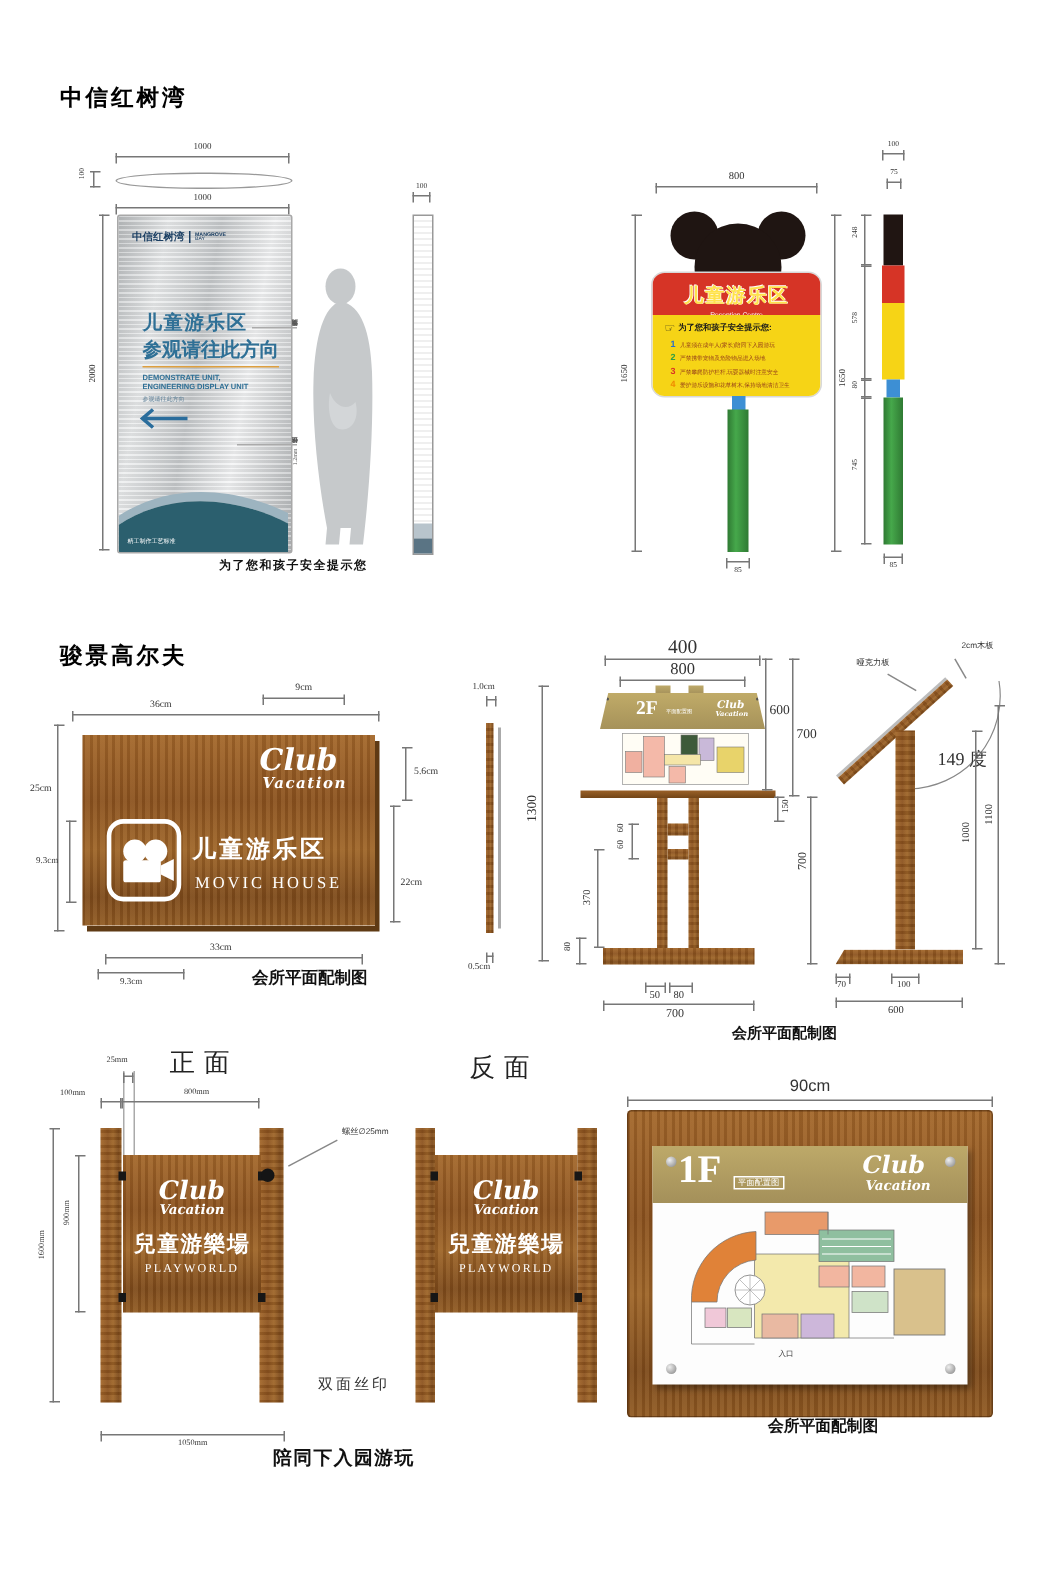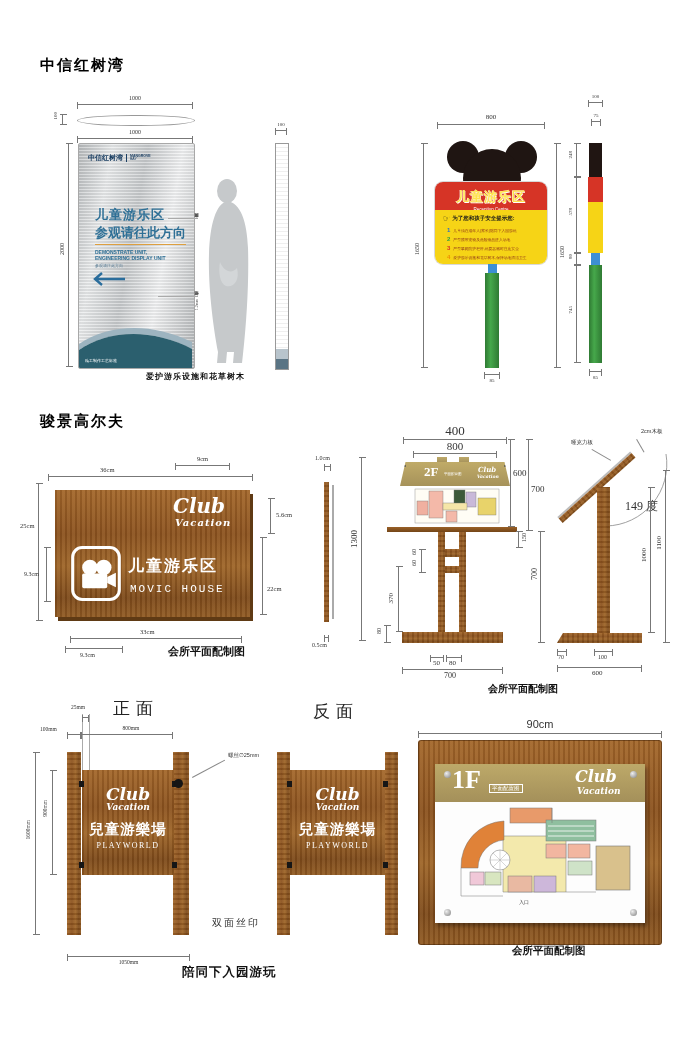--- a/index.html
+++ b/index.html
@@ -71,21 +71,21 @@
   <div class="hair" style="left:168px;top:218px;width:30px;height:1px"></div>
   <span class="dim vdim" style="left:195px;top:221px;font-size:4px;color:#555">图文腐蚀填漆</span>
   <div class="hair" style="left:158px;top:296px;width:40px;height:1px"></div>
   <span class="dim vdim" style="left:195px;top:299px;font-size:4px;color:#555">1.2mm拉丝不锈钢</span>
 
   <svg class="abs" style="left:196px;top:176px" width="62" height="192" viewBox="0 0 62 192">
     <ellipse cx="31" cy="15" rx="10" ry="12" fill="#c6c9cb"></ellipse>
     <path d="M31 25 C45 27 51 46 52 72 C53 102 51 142 47 178 L46 187 L37 187 L38 176 L31 176 L30 187 L21 187 L22 176 C17 150 12 110 13 78 C14 48 20 28 31 25 Z" fill="#c6c9cb"></path>
     <path d="M24 86 C28 96 36 98 41 92 C44 104 38 112 30 110 C24 108 22 96 24 86 Z" fill="#d3d6d8"></path>
   </svg>
-  <div class="cap" style="left:146px;top:371px;font-size:8px;letter-spacing:1px">爱护游乐设施和花草树木</div>
+  <div class="cap" style="left:146px;top:371px;font-size:8px;letter-spacing:1px">为了您和孩子安全提示您</div>
 
   <span class="dim ctr" style="left:273px;top:122px;width:16px;font-size:5px">100</span>
   <div class="dl-h" style="left:275px;top:130px;width:12px"></div>
   <div class="abs" style="left:275px;top:143px;width:12px;height:225px;border:1px solid #999;background:repeating-linear-gradient(180deg,#ffffff 0 3px,#efefef 3px 4px)">
     <div class="abs" style="left:0;bottom:10px;width:100%;height:10px;background:#b8c4cc"></div>
     <div class="abs" style="left:0;bottom:0;width:100%;height:10px;background:#5a7484"></div>
   </div>
 
   <span class="dim ctr" style="left:437px;top:114px;width:108px;font-size:7px">800</span>
   <div class="dl-h" style="left:437px;top:124px;width:108px"></div>
@@ -145,39 +145,39 @@
   <div class="dl-v" style="left:576px;top:265px;height:98px"></div>
   <span class="dim vdim" style="left:568px;top:306px;font-size:5px">745</span>
   <div class="abs" style="left:589px;top:143px;width:13px;height:34px;background:#201512"></div>
   <div class="abs" style="left:588px;top:177px;width:15px;height:25px;background:#d63426"></div>
   <div class="abs" style="left:588px;top:202px;width:15px;height:51px;background:#f6d416"></div>
   <div class="abs" style="left:591px;top:253px;width:9px;height:12px;background:#3d8fd4"></div>
   <div class="abs" style="left:589px;top:265px;width:13px;height:98px;background:linear-gradient(90deg,#2f7a33,#46a84b 40%,#2f7a33)"></div>
   <div class="dl-h" style="left:589px;top:371px;width:13px"></div>
   <span class="dim ctr" style="left:586px;top:375px;width:19px;font-size:5px">85</span>
 
-  <div class="sec-title" style="left:40px;top:412px">骏景高尔夫</div>
+  <div class="sec-title" style="left:40px;top:428px">骏景高尔夫</div>
 
   <span class="dim ctr" style="left:175px;top:456px;width:55px;font-size:6.5px">9cm</span>
   <div class="dl-h" style="left:175px;top:465px;width:55px"></div>
   <span class="dim" style="left:100px;top:467px;font-size:6.5px">36cm</span>
   <div class="dl-h" style="left:48px;top:476px;width:205px"></div>
 
   <div class="abs wood" style="left:55px;top:490px;width:195px;height:127px;box-shadow:3px 4px 0 #5f3a14">
     <div class="abs script white" style="left:118px;top:4px;font-size:20px">Club</div>
     <div class="abs script white" style="left:120px;top:27px;font-size:10px;letter-spacing:1px">Vacation</div>
     <svg class="abs" style="left:15px;top:55px" width="52" height="57" viewBox="0 0 60 66">
       <rect x="3" y="3" width="54" height="60" rx="11" fill="none" stroke="#fff" stroke-width="3.5"></rect>
       <circle cx="23" cy="26" r="9" fill="#fff"></circle>
       <circle cx="39" cy="26" r="9" fill="#fff"></circle>
       <rect x="14" y="33" width="29" height="17" rx="2" fill="#fff"></rect>
       <polygon points="43,37 53,32 53,49 43,44" fill="#fff"></polygon>
     </svg>
     <div class="abs white" style="left:73px;top:66px;font-size:16px;font-weight:bold;letter-spacing:2px">儿童游乐区</div>
-    <div class="abs white" style="left:75px;top:93px;font-size:11px;font-family:Liberation Mono, monospace;letter-spacing:2px">MOVIC HOUSE</div>
+    <div class="abs white" style="left:75px;top:93px;font-size:11px;font-family:Liberation Serif, serif;letter-spacing:2px">MOVIC HOUSE</div>
   </div>
 
   <div class="dl-v" style="left:270px;top:498px;height:36px"></div>
   <span class="dim" style="left:276px;top:512px;font-size:6.5px">5.6cm</span>
   <div class="dl-v" style="left:262px;top:537px;height:78px"></div>
   <span class="dim" style="left:267px;top:586px;font-size:6.5px">22cm</span>
   <div class="dl-v" style="left:38px;top:483px;height:138px"></div>
   <span class="dim" style="left:20px;top:523px;font-size:6.5px">25cm</span>
   <div class="dl-v" style="left:46px;top:547px;height:55px"></div>
   <span class="dim" style="left:24px;top:571px;font-size:6px">9.3cm</span>

